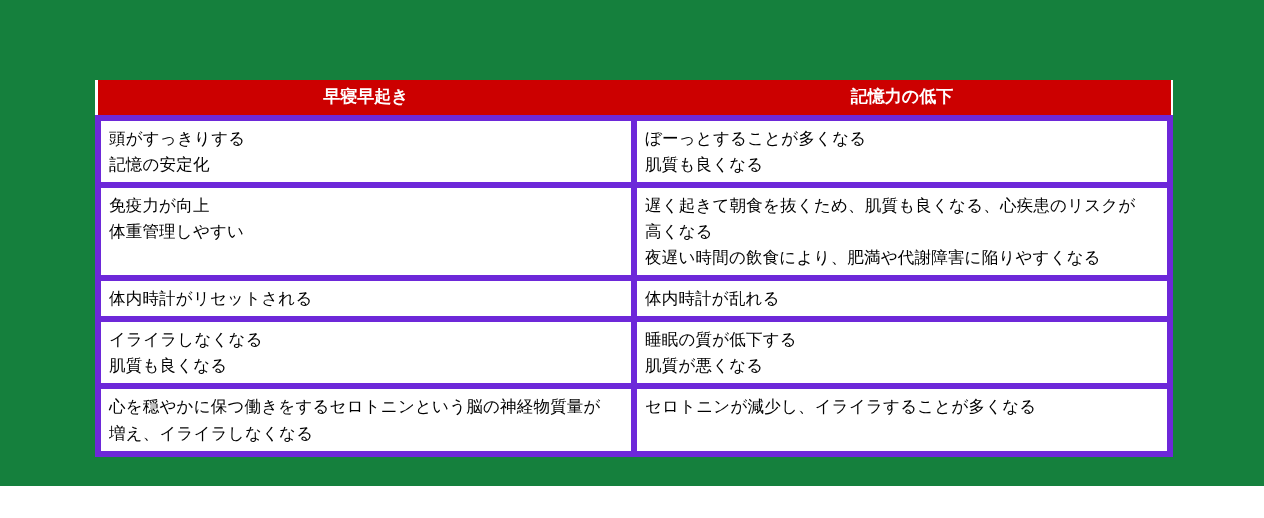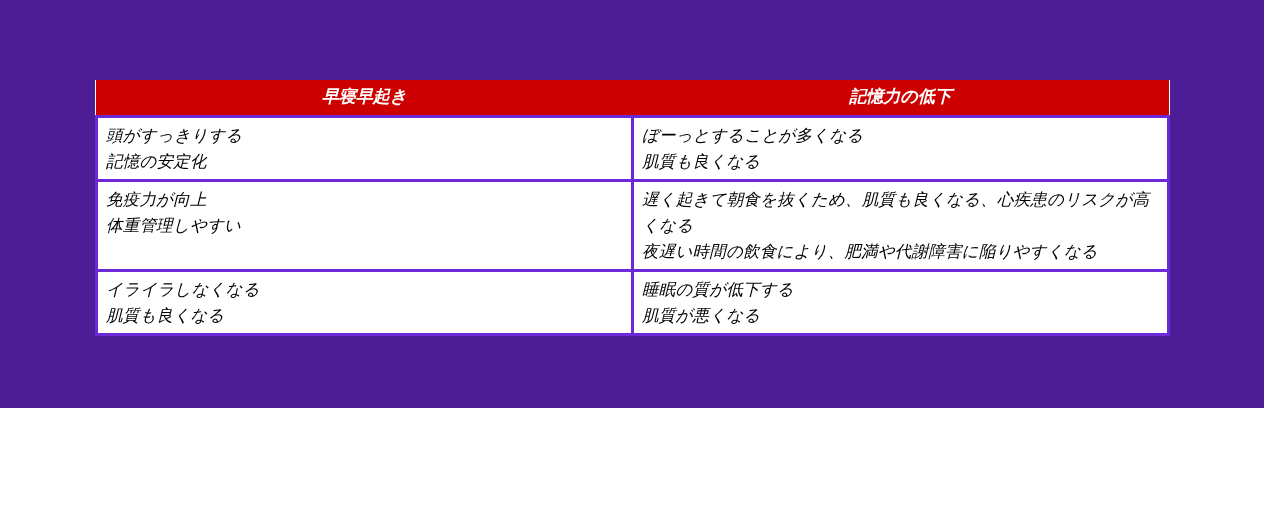--- a/index.html
+++ b/index.html
@@ -9,23 +9,22 @@
   body {
     width: 1264px;
     height: 518px;
     background: #ffffff;
     font-family: "Liberation Sans", "DejaVu Sans", sans-serif;
     overflow: hidden;
   }
   .page {
     position: relative;
     width: 1264px;
-    height: 408px;
-    background: #4c1d95;
-    font-style: italic;
+    height: 486px;
+    background: #15803d;
   }
   .comparison-table {
     position: absolute;
     left: 95px;
     top: 80px;
     width: 1072px;
     border-collapse: collapse;
     table-layout: fixed;
     background: #ffffff;
   }
@@ -36,21 +35,21 @@
     background: #cc0000;
     color: #ffffff;
     font-size: 17px;
     font-weight: bold;
     text-align: center;
     padding: 5px 6px 6px 6px;
     border: 1px solid #cc0000;
     line-height: 1.35;
   }
   .comparison-table td {
-    border: 3px solid #6d28d9;
+    border: 6px solid #6d28d9;
     vertical-align: top;
     padding: 4px 16px 5px 8px;
     font-size: 16.5px;
     color: #000000;
     line-height: 1.58;
     letter-spacing: 0.2px;
   }
   .cell-lines {
     display: block;
   }
@@ -99,26 +98,50 @@
         <td>
           <span class="cell-lines">
             <span class="line">遅く起きて朝食を抜くため、肌質も良くなる、心疾患のリスクが高くなる</span>
             <span class="line">夜遅い時間の飲食により、肥満や代謝障害に陥りやすくなる</span>
           </span>
         </td>
       </tr>
       <tr>
         <td>
           <span class="cell-lines">
+            <span class="line">体内時計がリセットされる</span>
+          </span>
+        </td>
+        <td>
+          <span class="cell-lines">
+            <span class="line">体内時計が乱れる</span>
+          </span>
+        </td>
+      </tr>
+      <tr>
+        <td>
+          <span class="cell-lines">
             <span class="line">イライラしなくなる</span>
             <span class="line">肌質も良くなる</span>
           </span>
         </td>
         <td>
           <span class="cell-lines">
             <span class="line">睡眠の質が低下する</span>
             <span class="line">肌質が悪くなる</span>
           </span>
         </td>
       </tr>
+      <tr>
+        <td>
+          <span class="cell-lines">
+            <span class="line">心を穏やかに保つ働きをするセロトニンという脳の神経物質量が増え、イライラしなくなる</span>
+          </span>
+        </td>
+        <td>
+          <span class="cell-lines">
+            <span class="line">セロトニンが減少し、イライラすることが多くなる</span>
+          </span>
+        </td>
+      </tr>
     </tbody>
   </table>
 </div>
 
 </body></html>

